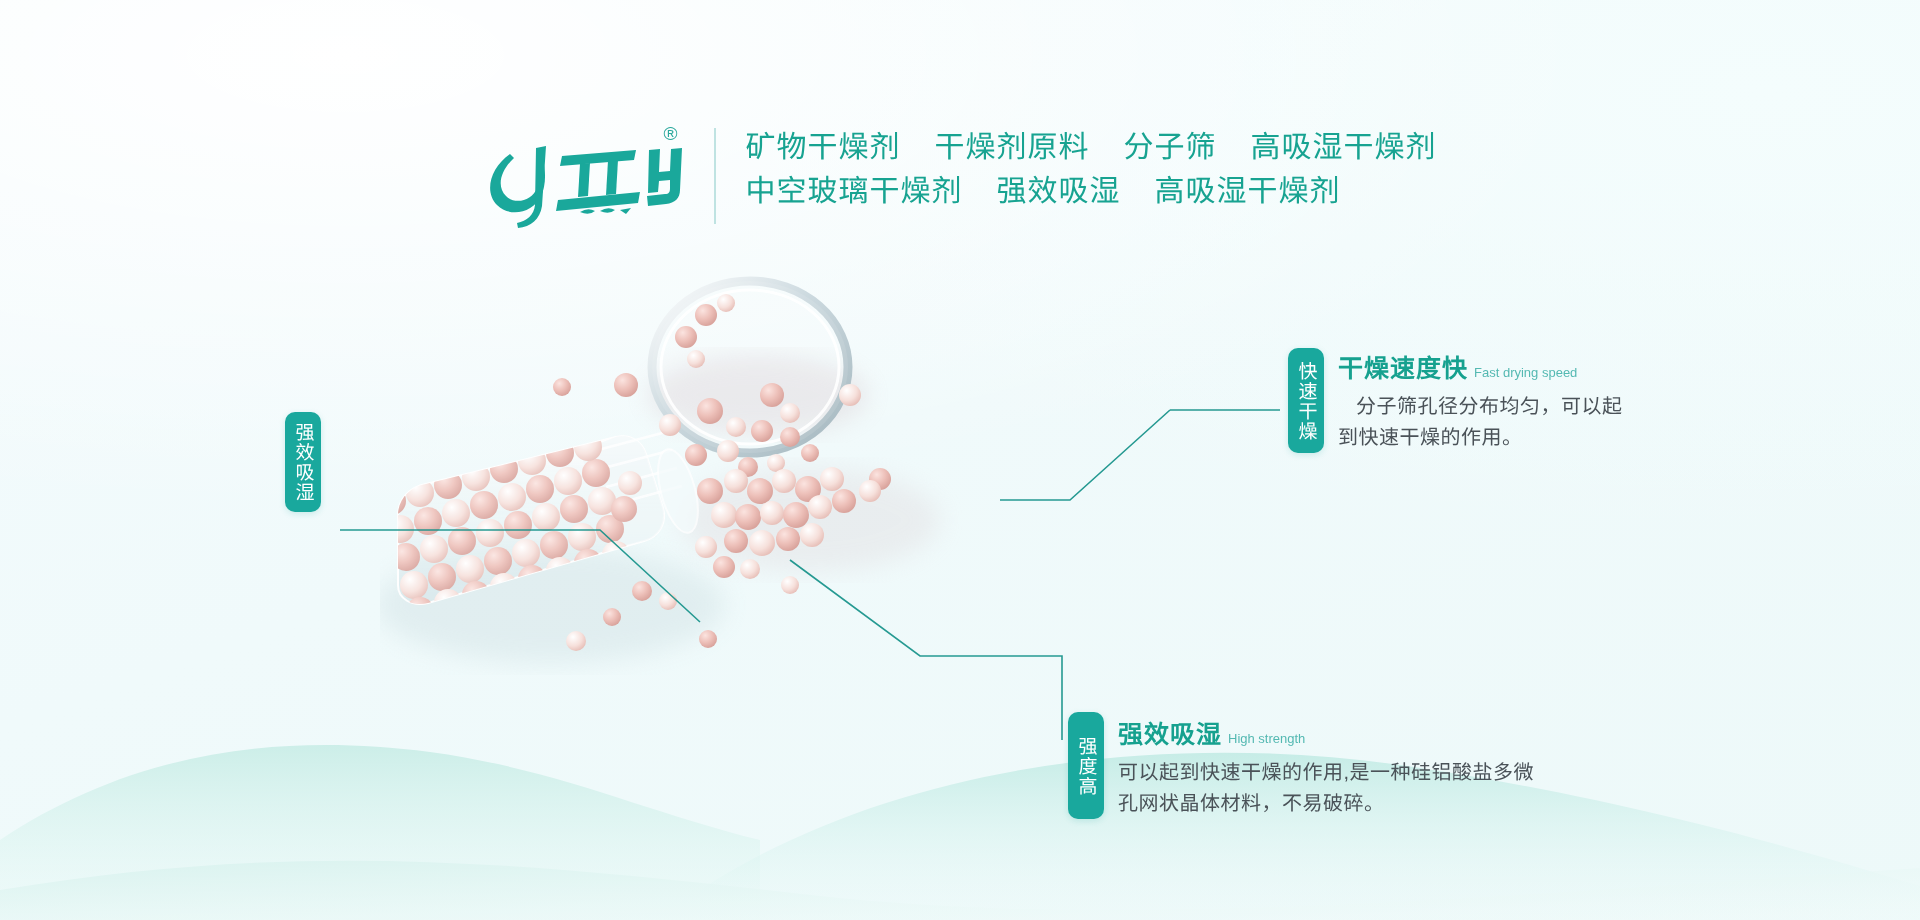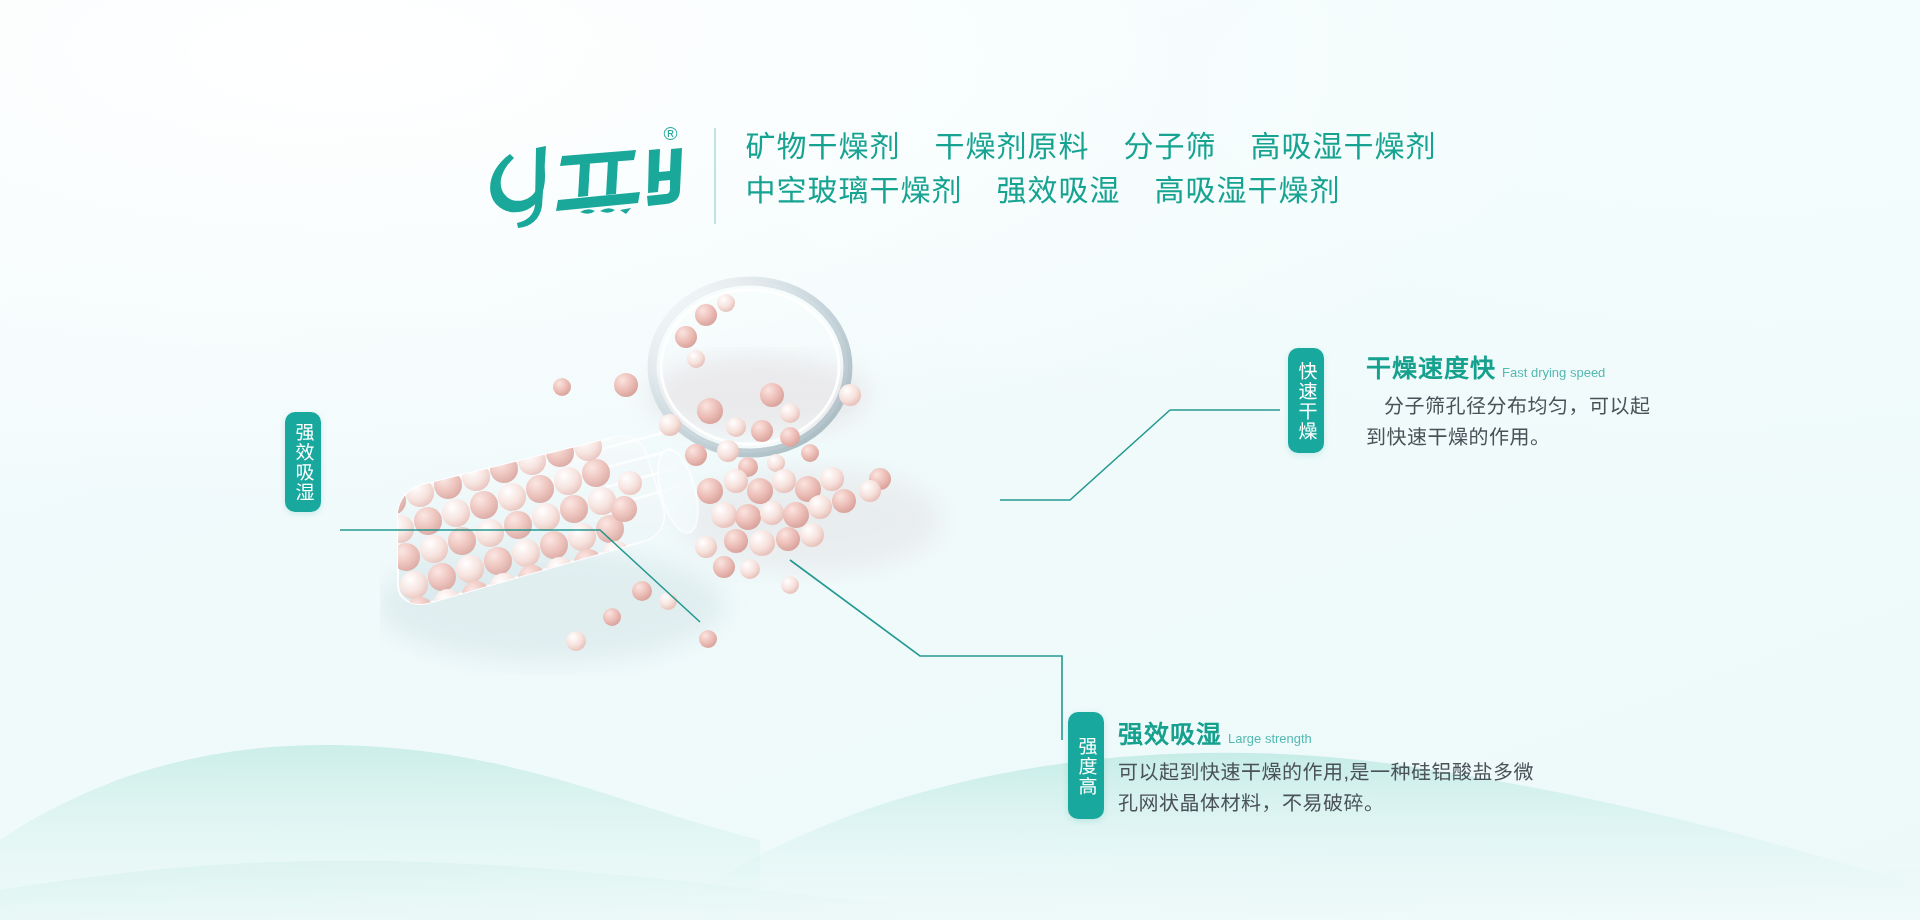--- a/index.html
+++ b/index.html
@@ -73,21 +73,21 @@
   }
   .ctext{display:flex; flex-direction:column; padding-top:2px;}
   .ctitle-row{display:flex; align-items:baseline; gap:6px; margin-bottom:7px;}
   .ctitle{font-size:25px; font-weight:700; color:#16a18f; letter-spacing:1px; white-space:nowrap;}
   .csub{font-size:13px; color:#54b9b2; white-space:nowrap;text-align:center;}
   .cbody{font-size:20px; line-height:1.55; color:#4a5258; letter-spacing:.5px; white-space:pre-line;}
 
   #callout-left  { left:285px;  top:412px; }
   #callout-left .cbody{ text-indent:18px; }
   #callout-right { left:1288px; top:348px; }
-  #callout-right .ctext{ padding-top:0;margin-left:28px; }
+  #callout-right .ctext{ padding-top:0; }
   #callout-right .cbody{ text-indent:18px; }
   #callout-bottom{ left:1068px; top:712px; }
 
   
   .leaders{position:absolute; left:0; top:0; width:1920px; height:920px; pointer-events:none;}
 </style>
 </head>
 <body>
 
 <div id="stage">
@@ -344,19 +344,19 @@
       </div>
       <p class="cbody" style="max-width:300px">分子筛孔径分布均匀，可以起到快速干燥的作用。</p>
     </div>
   </section>
 
   <section class="callout" id="callout-bottom">
     <div class="badge">强度高</div>
     <div class="ctext">
       <div class="ctitle-row">
         <span class="ctitle">强效吸湿</span>
-        <span class="csub">Large strength</span>
+        <span class="csub">High strength</span>
       </div>
       <p class="cbody" style="max-width:430px">可以起到快速干燥的作用,是一种硅铝酸盐多微孔网状晶体材料，不易破碎。</p>
     </div>
   </section>
 
 </div>
 
 </body></html>

